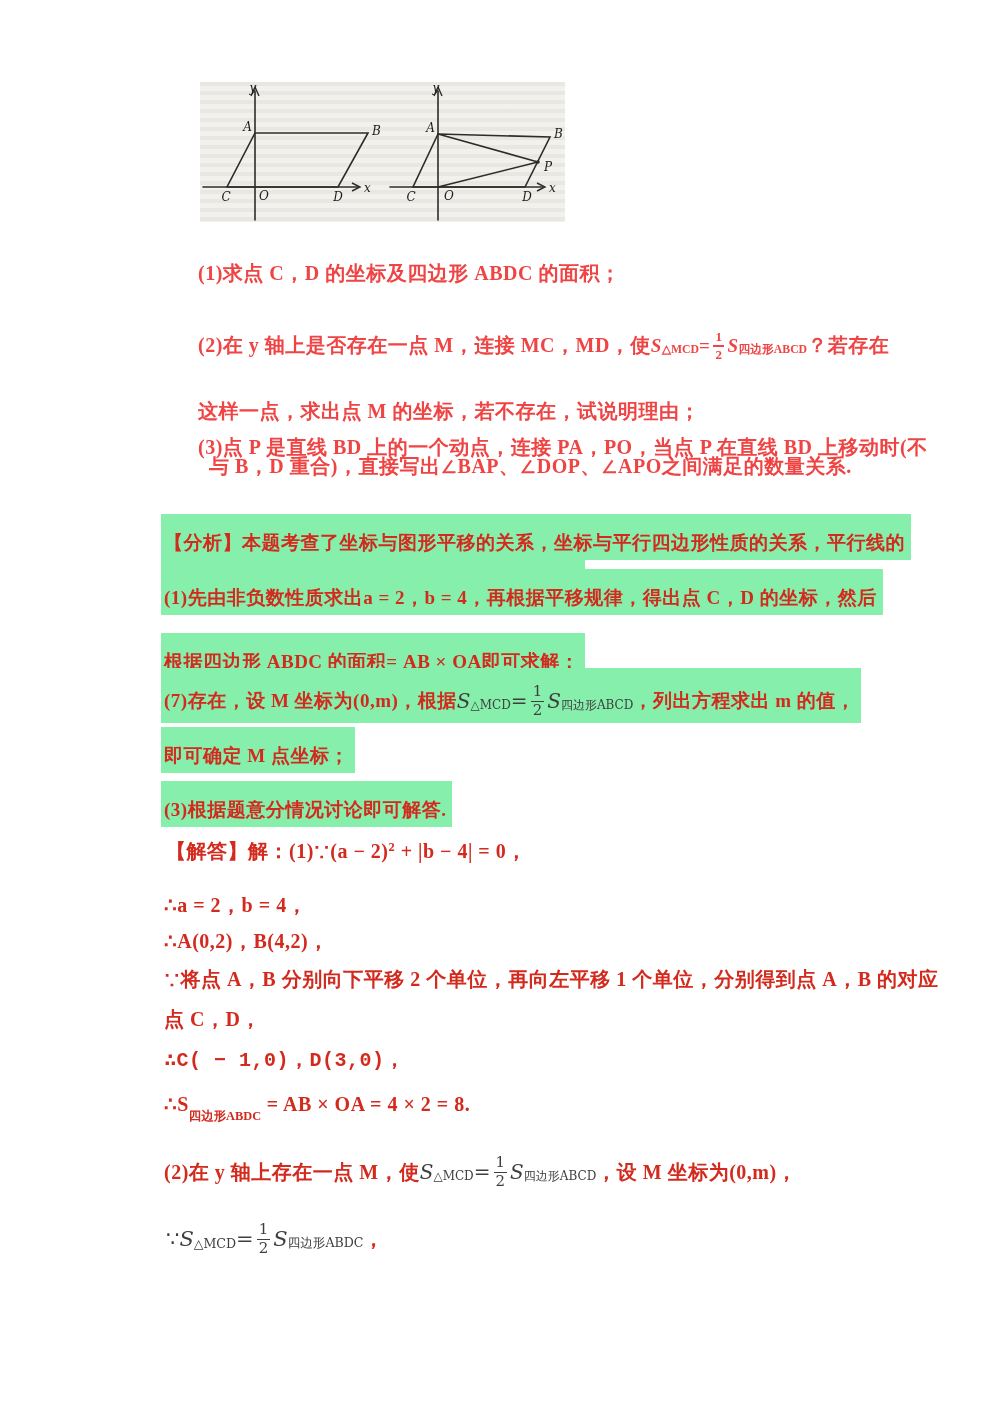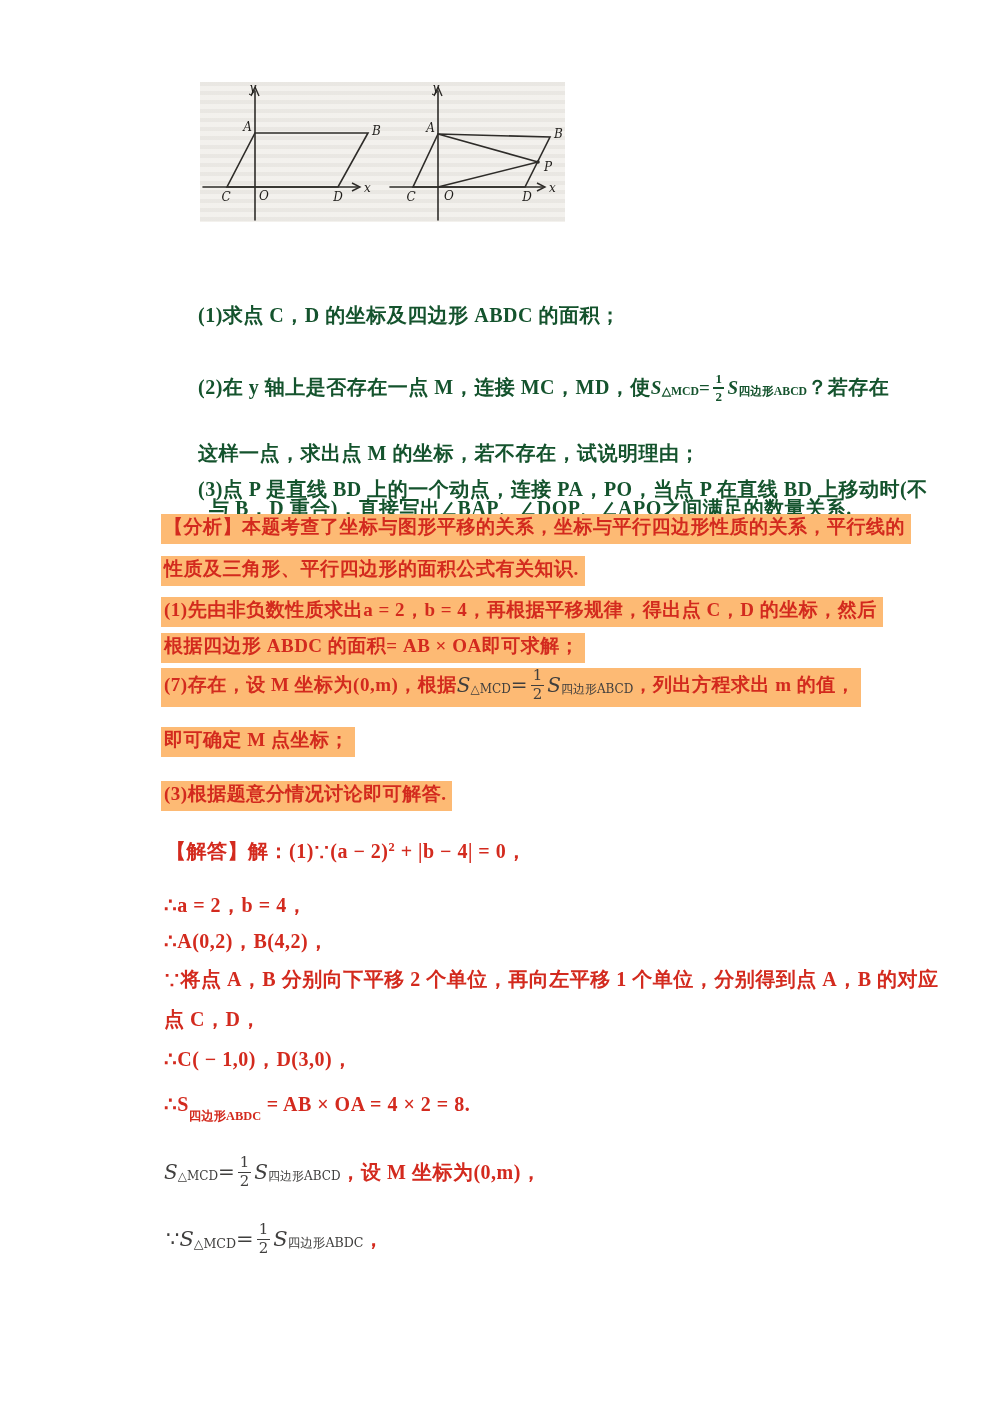--- a/index.html
+++ b/index.html
@@ -16,26 +16,26 @@
     background-image:repeating-linear-gradient(180deg,
       rgba(120,115,105,0.07) 0px, rgba(120,115,105,0.07) 4px,
       rgba(255,255,255,0.06) 4px, rgba(255,255,255,0.06) 9px);
   }
   .figure-wrap svg{display:block;}
   .fig-line{stroke:#2e2c29;stroke-width:1.6;fill:none;stroke-linecap:round;}
   .fig-thin{stroke:#2e2c29;stroke-width:1.4;fill:none;}
   .fig-label{font-family:"DejaVu Serif",serif;font-style:italic;font-size:12px;fill:#1f1d1a;}
 
   
-  .pline{color:#14532d;font-weight:700;font-size:20px;letter-spacing:0.5px;margin-top:42px;}
+  .pline{color:#ef4444;font-weight:700;font-size:20px;letter-spacing:0.5px;}
   .tallline{display:flex;align-items:center;}
 
   
   .aline{font-size:19px;font-weight:700;color:#d32a1e;letter-spacing:0.5px;}
-  .hl{background:#fdba74;padding:0 6px 4px 3px;display:inline-flex;align-items:center;}
+  .hl{background:#86efac;padding:16px 6px 4px 3px;display:inline-flex;align-items:center;}
 
   
   .sline{color:#d32a1e;font-weight:700;font-size:20px;letter-spacing:0.5px;}
 
   
   .mrow{white-space:nowrap;display:inline-flex;align-items:center;}
   .mi{font-style:italic;}
   .msub{font-size:0.62em;vertical-align:-0.35em;position:relative;top:0.35em;letter-spacing:0;}
   .sup{font-size:0.62em;vertical-align:0.55em;}
   .frac{display:inline-block;text-align:center;line-height:1.05;margin:0 3px;vertical-align:middle;}
@@ -128,21 +128,21 @@
       <span>【分析】本题考查了坐标与图形平移的关系，坐标与平行四边形性质的关系，平行线的</span>
     </span>
 </div>
 
 <div class="abs aline" style="left:161px;top:556px;">
   <span class="hl">
       <span>性质及三角形、平行四边形的面积公式有关知识.</span>
     </span>
 </div>
 
-<div class="abs aline" style="left:161px;top:597px;">
+<div class="abs aline" style="left:161px;top:569px;">
   <span class="hl">
       <span>(1)先由非负数性质求出a = 2，b = 4，再根据平移规律，得出点 C，D 的坐标，然后</span>
     </span>
 </div>
 
 <div class="abs aline" style="left:161px;top:633px;">
   <span class="hl">
       <span>根据四边形 ABDC 的面积= AB × OA即可求解；</span>
     </span>
 </div>
@@ -190,29 +190,30 @@
 </div>
 
 <div class="abs sline" style="left:164px;top:966px;">
   <span>∵将点 A，B 分别向下平移 2 个单位，再向左平移 1 个单位，分别得到点 A，B 的对应</span>
 </div>
 
 <div class="abs sline" style="left:164px;top:1006px;">
   <span>点 C，D，</span>
 </div>
 
-<div class="abs sline" style="left:164px;top:1046px;">
+<div class="abs sline" style="left:164px;top:1046px;font-family:Liberation Mono, monospace;">
   <span>∴C( − 1,0)，D(3,0)，</span>
 </div>
 
 <div class="abs sline" style="left:164px;top:1092px;">
   <span>∴S</span><span class="msub">四边形ABDC</span><span> = AB × OA = 4 × 2 = 8.</span>
 </div>
 
 <div class="abs sline tallline" style="left:164px;top:1155px;">
+  <span>(2)在 y 轴上存在一点 M，使</span>
     <span class="mrow gmath">
       <span class="mi">S</span>
       <span class="msub">△MCD</span>
       <span> = </span>
       <span class="frac">
         <span class="fn">1</span>
         <span class="fd">2</span>
       </span>
       <span class="mi">S</span>
       <span class="msub">四边形ABCD</span>

